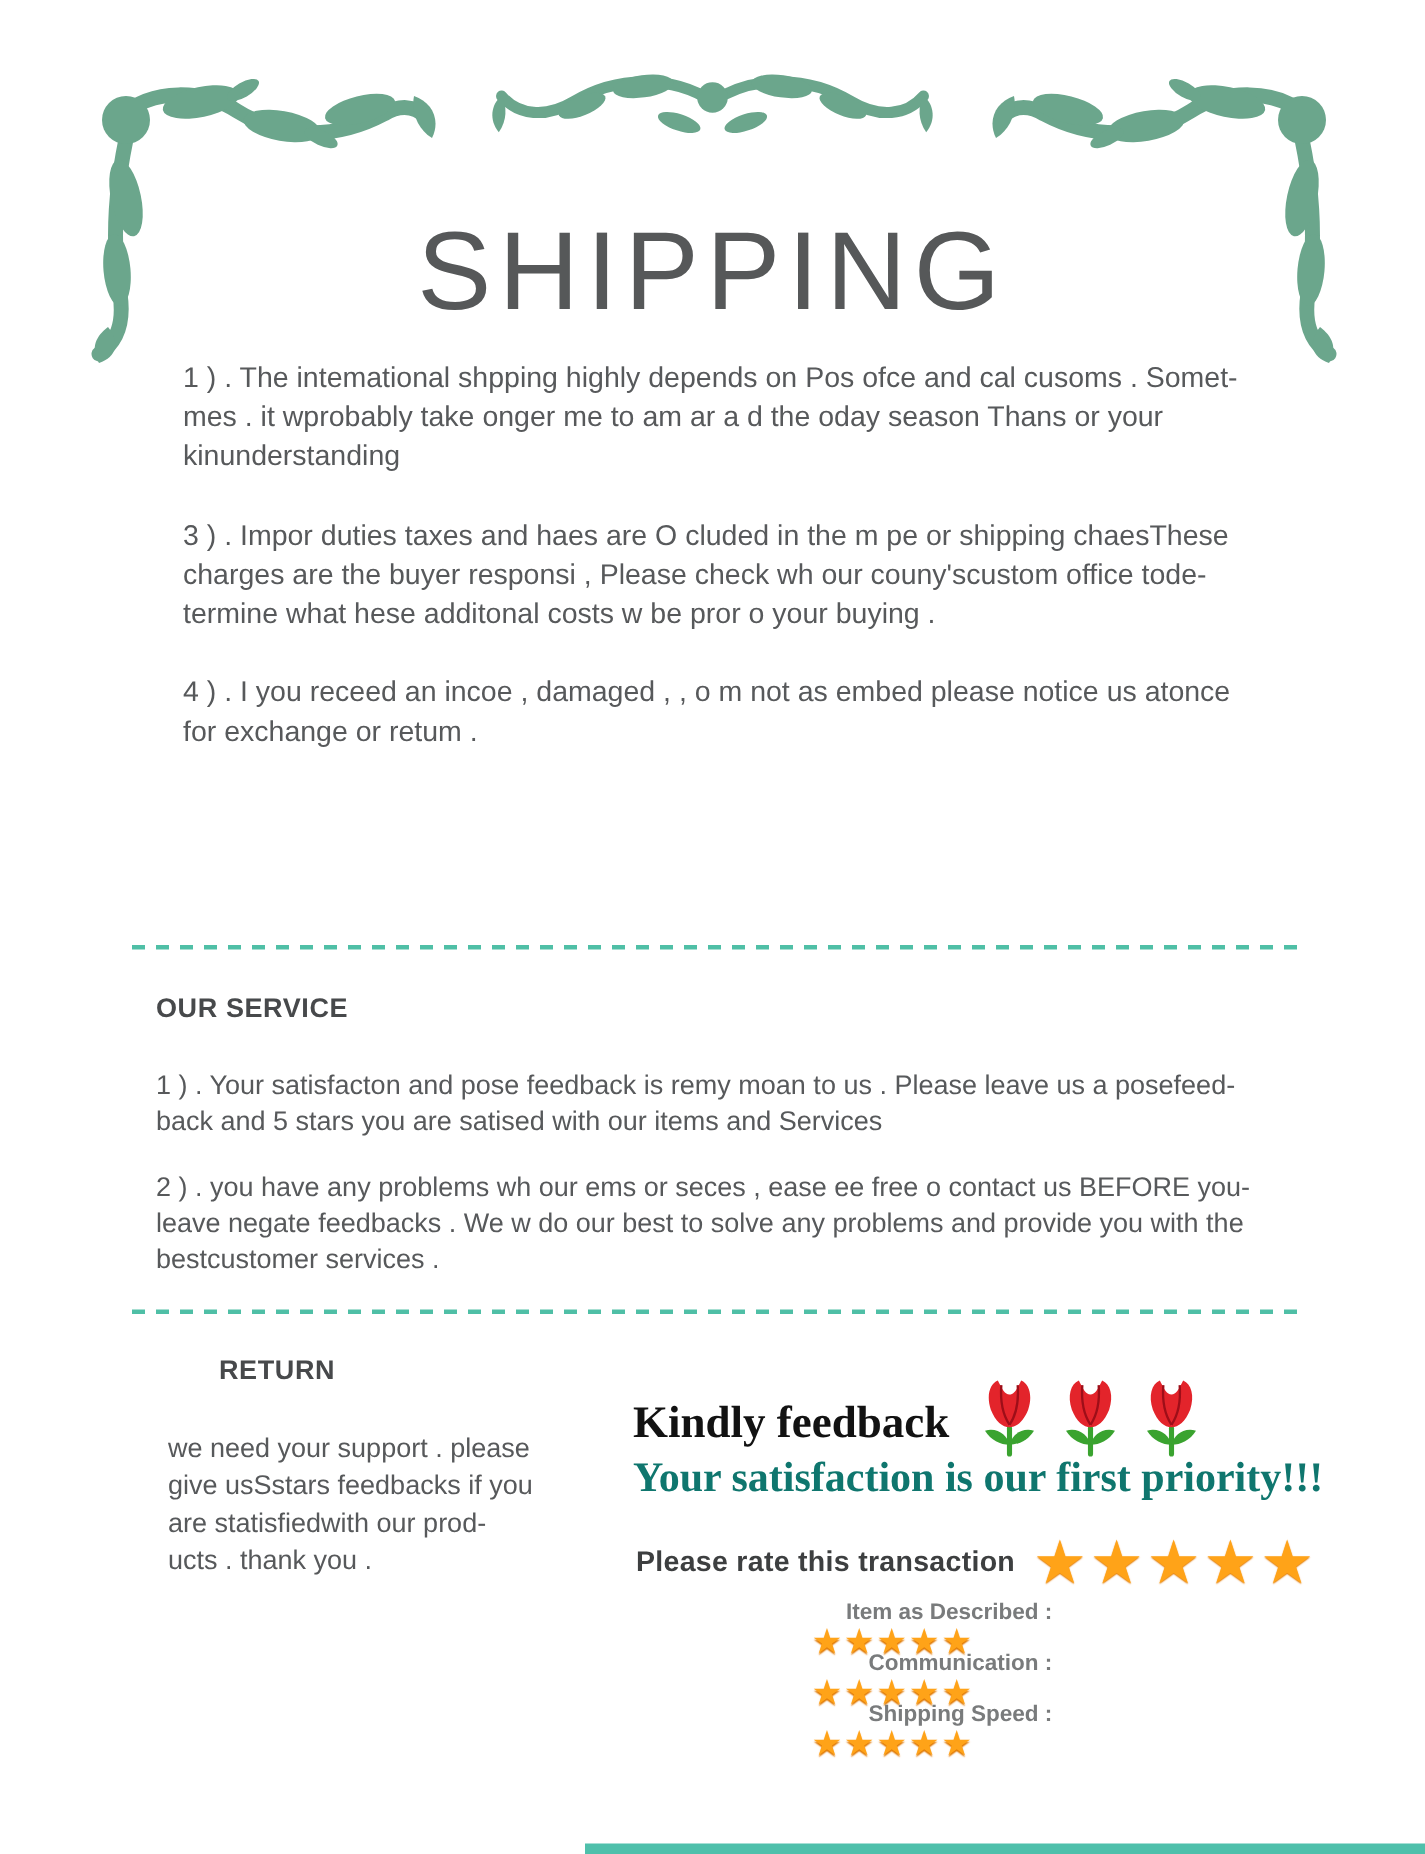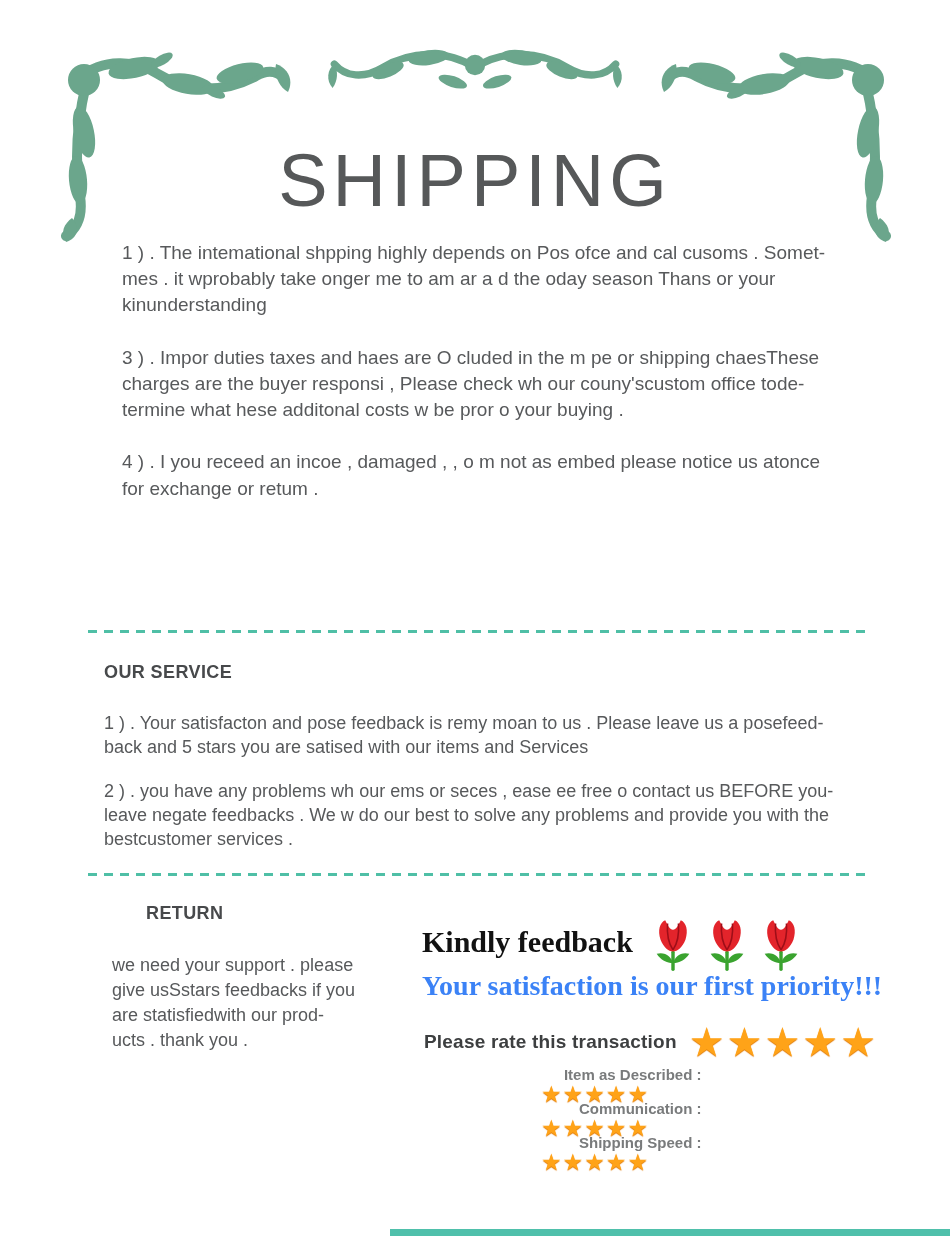--- a/index.html
+++ b/index.html
@@ -29,28 +29,28 @@
   #service-heading{left:104px;top:662px;}
   #return-heading{left:112px;top:903px;margin-left:34px;}
 
   .service-list{position:absolute;left:104px;top:712px;width:752px;}
   .service-list p{margin:0 0 20px 0;font-size:18px;line-height:1.33;white-space:pre-line;color:#57595b;}
 
   .return-text{position:absolute;left:112px;top:953px;width:268px;
                font-size:18px;line-height:25px;white-space:pre-line;color:#57595b;}
 
   
-  .kindly-row{position:absolute;left:422px;top:918px;display:flex;align-items:flex-start;}
+  .kindly-row{position:absolute;left:422px;top:918px;display:flex;align-items:center;}
   .kindly-text{font-family:"Liberation Serif",serif;font-weight:700;font-size:30px;color:#121212;
                margin-right:20px;line-height:1.2;padding-top:6px;}
   .roses{display:flex;gap:14px;}
   .roses svg{width:40px;height:56px;}
 
   .priority-text{position:absolute;left:422px;top:970px;width:500px;
-                 font-family:"Liberation Serif",serif;font-weight:700;font-size:28px;color:#3b82f6;}
+                 font-family:"Liberation Serif",serif;font-weight:700;font-size:28px;color:#0f766e;}
 
   .rate-row{position:absolute;left:424px;top:1022px;display:flex;align-items:center;}
   .rate-label{font-size:19px;font-weight:700;color:#3d3f40;margin-right:12px;letter-spacing:.2px;}
   .star{color:#ffa318;text-shadow:0 1px 1px #e07800;line-height:1;}
   .stars-big .star{font-size:40px;margin-right:2px;}
   .stars-small .star{font-size:23px;margin-right:1px;}
 
   .rating-rows{position:absolute;left:420px;top:1066px;width:350px;}
   .rating-row{display:flex;align-items:center;height:34px;flex-direction:column;}
   .rating-label{width:222px;text-align:right;padding-right:9px;font-size:15px;font-weight:600;color:#797b7c;}

